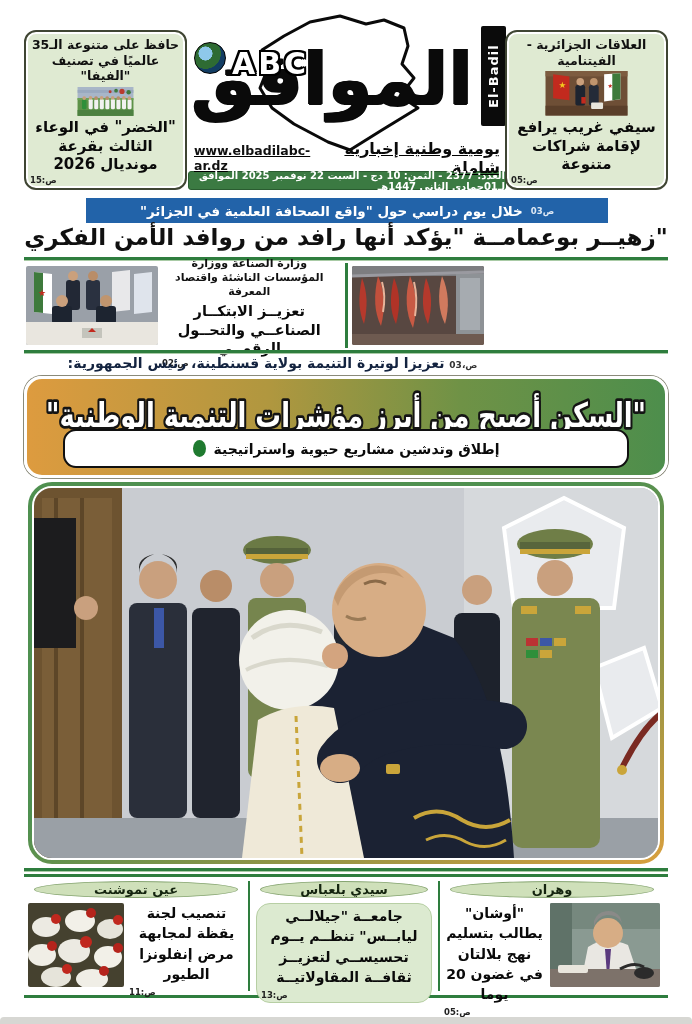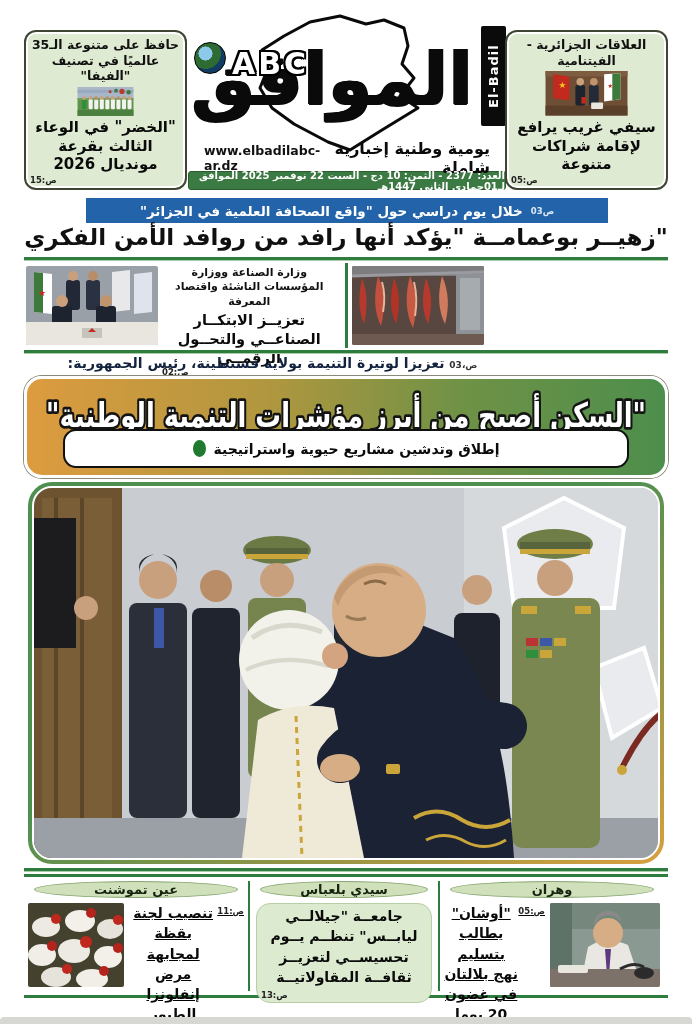--- a/index.html
+++ b/index.html
@@ -37,21 +37,21 @@
     position:absolute; left:6px; top:22px; width:32px; height:32px; border-radius:50%;
     background:radial-gradient(circle at 35% 35%, #8ec8ea 0 25%, #2e6b33 26% 55%, #123d63 56% 100%);
     border:1px solid #000;
   }
   .logo-latin {
     position:absolute; right:0; top:6px; width:25px; height:100px; background:#0b0b0b; color:#fff;
     writing-mode:vertical-rl; transform:rotate(180deg);
     display:flex; align-items:center; justify-content:center;
     font-size:13px; font-weight:bold; letter-spacing:1px; border-radius:2px;
   }
-  .tagline-row { display:flex; justify-content:space-between; align-items:center; height:24px; padding:0 16px; }
+  .tagline-row { display:flex; justify-content:space-between; align-items:center; height:24px; padding:0 6px;text-decoration:underline; }
   .website { font-size:12.5px; font-weight:bold; color:#111; }
   .tagline { font-size:16px; font-weight:bold; color:#0a0a0a; }
   .issue-strip {
     margin-top:1px; height:19px; background:#3b7a42; border-radius:3px; border:1px solid #2a5c30;
     color:#ffffff; font-size:10px; font-weight:bold; display:flex; align-items:center; justify-content:center;
   }
   
   .lead-bar {
     position:absolute; left:86px; top:198px; width:522px; height:25px; background:#2263a9;
     color:#fff; display:flex; align-items:center; justify-content:center; gap:8px;
@@ -60,21 +60,21 @@
   .lead-bar .pageref { font-size:8.5px; color:#dfe9f5; }
   .lead-headline {
     position:absolute; left:0; top:224px; width:692px; text-align:center;
     font-size:23px; font-weight:bold; color:#101010; letter-spacing:-0.5px;
   }
   .hline { position:absolute; left:24px; right:24px; height:3px; background:#2e7d3e; box-shadow:0 1px 0 #a9cba6; }
   
   .mid-band { position:absolute; left:24px; top:263px; width:644px; height:85px; display:flex; }
   .mid-sec { flex:1; display:flex; padding:3px 2px; }
   .mid-vdiv { width:3px; background:#2e7d3e; margin:0 2px; }
-  .mid-text { flex:1; display:flex; flex-direction:column; align-items:center; justify-content:flex-start; padding:0 4px; }
+  .mid-text { flex:1; display:flex; flex-direction:column; align-items:center; justify-content:center; padding:0 4px;margin-top:14px; }
   .mid-kicker { font-size:11px; font-weight:bold; color:#111; text-align:center; line-height:1.3; }
   .mid-headline { font-size:14.5px; font-weight:bold; color:#0a0a0a; text-align:center; line-height:1.3; margin-top:2px; }
   .mid-page { align-self:flex-start; font-size:8.5px; font-weight:bold; color:#222; }
   .mid-sec svg { border-radius:2px; }
   
   .main-kicker-row {
     position:absolute; left:0; top:355px; width:555px; text-align:center;
     font-size:14px; font-weight:bold; color:#13233f;
   }
   .main-kicker-row .pageref { font-size:9px; color:#333; margin-right:10px; }
@@ -105,21 +105,21 @@
     display:flex; padding:4px 0;
   }
   .b-vdiv { width:2px; background:#2e7d3e; }
   .b-box { display:flex; flex-direction:column; padding:0 4px; }
   .region-pill {
     height:22px; margin:0 6px; background:#cfe0ba; border:1px solid #86a571; border-radius:50%;
     display:flex; align-items:center; justify-content:center;
     font-size:13px; font-weight:bold; color:#14240f;
   }
   .b-content { flex:1; display:flex; align-items:flex-start; gap:5px; padding-top:5px; }
-  .b-text { flex:1; display:flex; flex-direction:row;text-decoration:underline; }
+  .b-text { flex:1; display:flex; flex-direction:column; }
   .b-headline { font-size:14px; font-weight:bold; color:#0a0a0a; text-align:center; line-height:1.45; }
   .b-page { font-size:8.5px; font-weight:bold; color:#222; margin-top:3px; align-self:flex-start; }
   .sidi-body {
     flex:1; margin:5px 2px 2px 2px; background:#dcead0; border:1px solid #b7cfa4; border-radius:14px;
     display:flex; flex-direction:column; align-items:center; justify-content:center; padding:2px 4px;
   }
   .b-box svg { border-radius:2px; }
   .bottom-edge { position:absolute; left:0; right:0; bottom:0; height:7px; background:#d7d7d3; border-radius:4px 4px 0 0; }
   [dir="rtl"] { unicode-bidi:embed; }
 </style>

